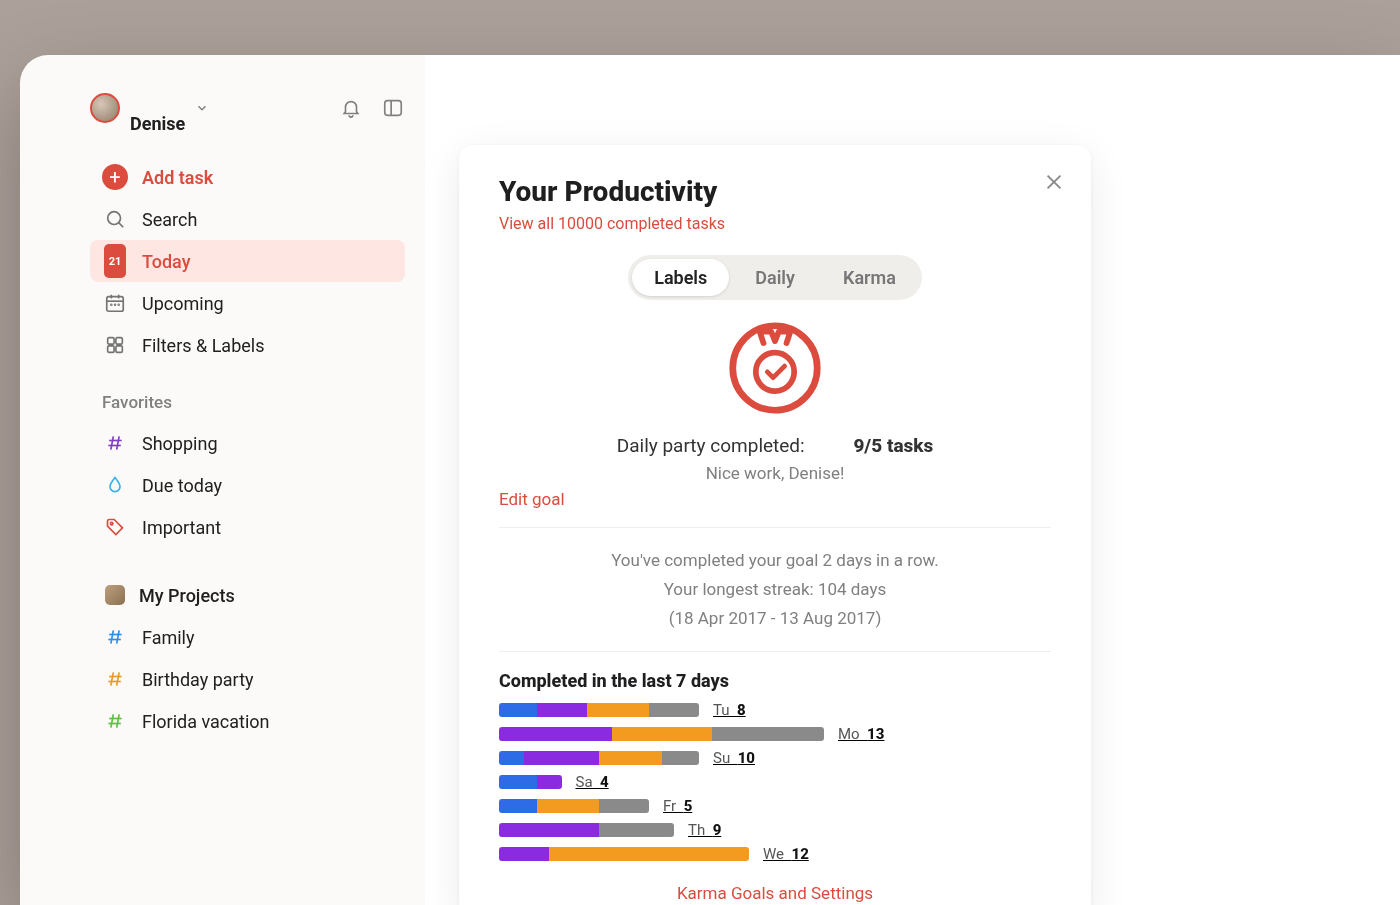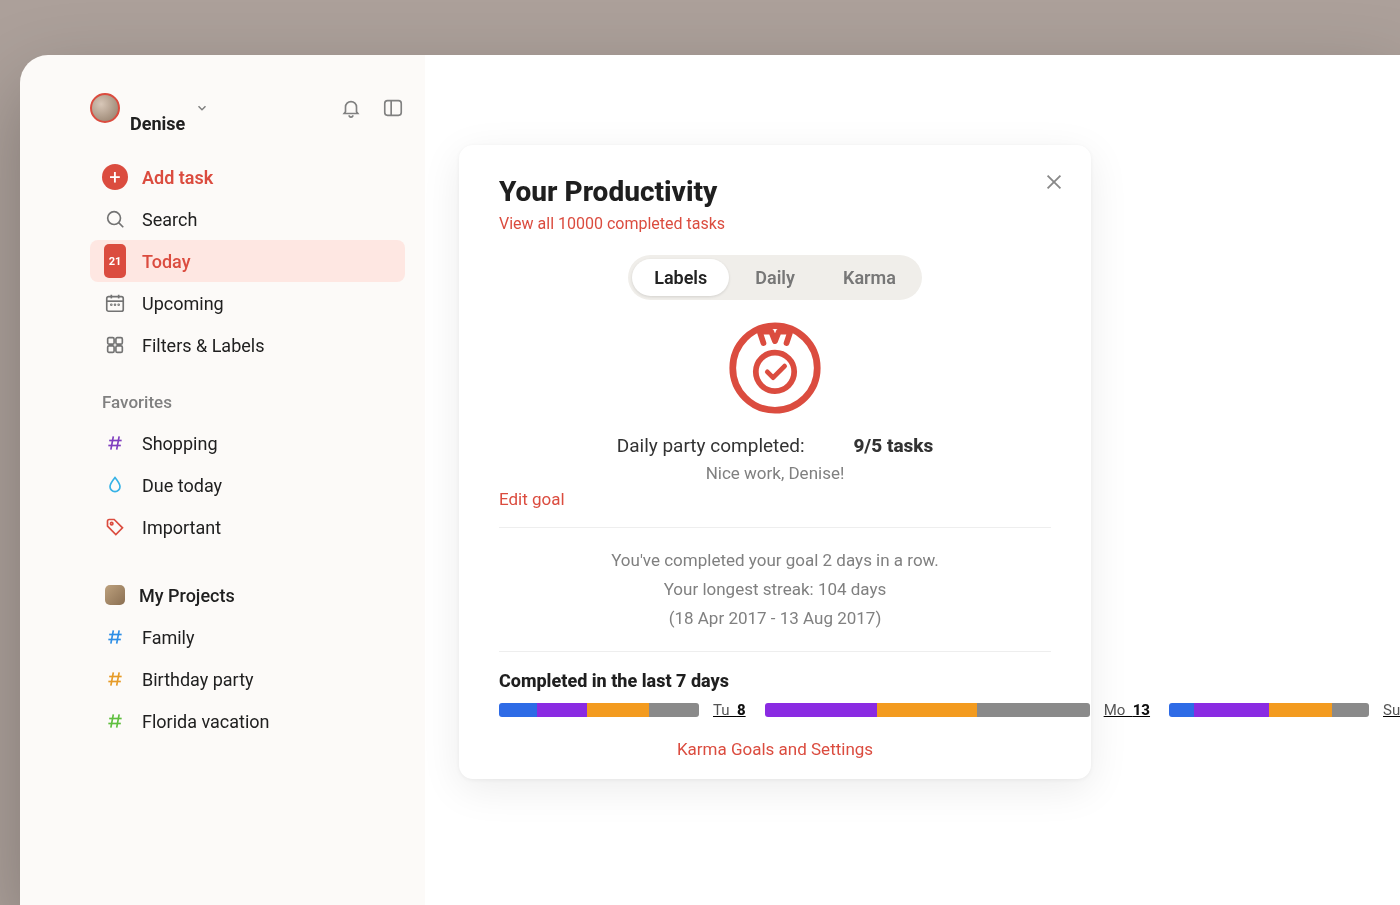--- a/index.html
+++ b/index.html
@@ -58,21 +58,21 @@
   .tab{padding:8px 22px;border-radius:999px;font-size:18px;font-weight:600;color:#777;cursor:pointer;}
   .tab.active{background:#fff;color:#222;box-shadow:0 1px 3px rgba(0,0,0,.12);}
   .medal-wrap{display:flex;justify-content:center;margin:6px 0 18px;}
   .goal-line{text-align:center;font-size:19px;color:#333;}
   .goal-line b{font-weight:800;margin-left:44px;}
   .nice{ text-align:center;color:var(--text-muted);font-size:17px;margin-top:6px;}
   .edit-goal{text-align:left;color:var(--accent);font-size:17px;margin-top:6px;cursor:pointer;}
   .divider{height:1px;background:var(--border-light);margin:18px 0;}
   .streak-block{color:var(--text-muted);text-align:center;font-size:17px;line-height:1.7;}
   .chart-title{font-weight:800;font-size:18px;margin:6px 0 10px;color:#1f1f1f;}
-  .bars{display:flex;gap:19px;text-decoration:underline;}
+  .bars{display:flex;flex-direction:column;gap:6px;text-decoration:underline;}
   .bar-row{display:flex;align-items:center;gap:14px;font-size:15px;color:#555;}
   .bar{height:14px;border-radius:3px;display:flex;overflow:hidden;flex:none;}
   .seg{height:100%;}
   .bar-label{white-space:nowrap;}
   .bar-label b{color:#111;font-weight:800;}
   .karma-link{text-align:center;color:var(--accent);font-size:17px;margin-top:20px;cursor:pointer;}
 </style>
 </head>
 <body>
 

